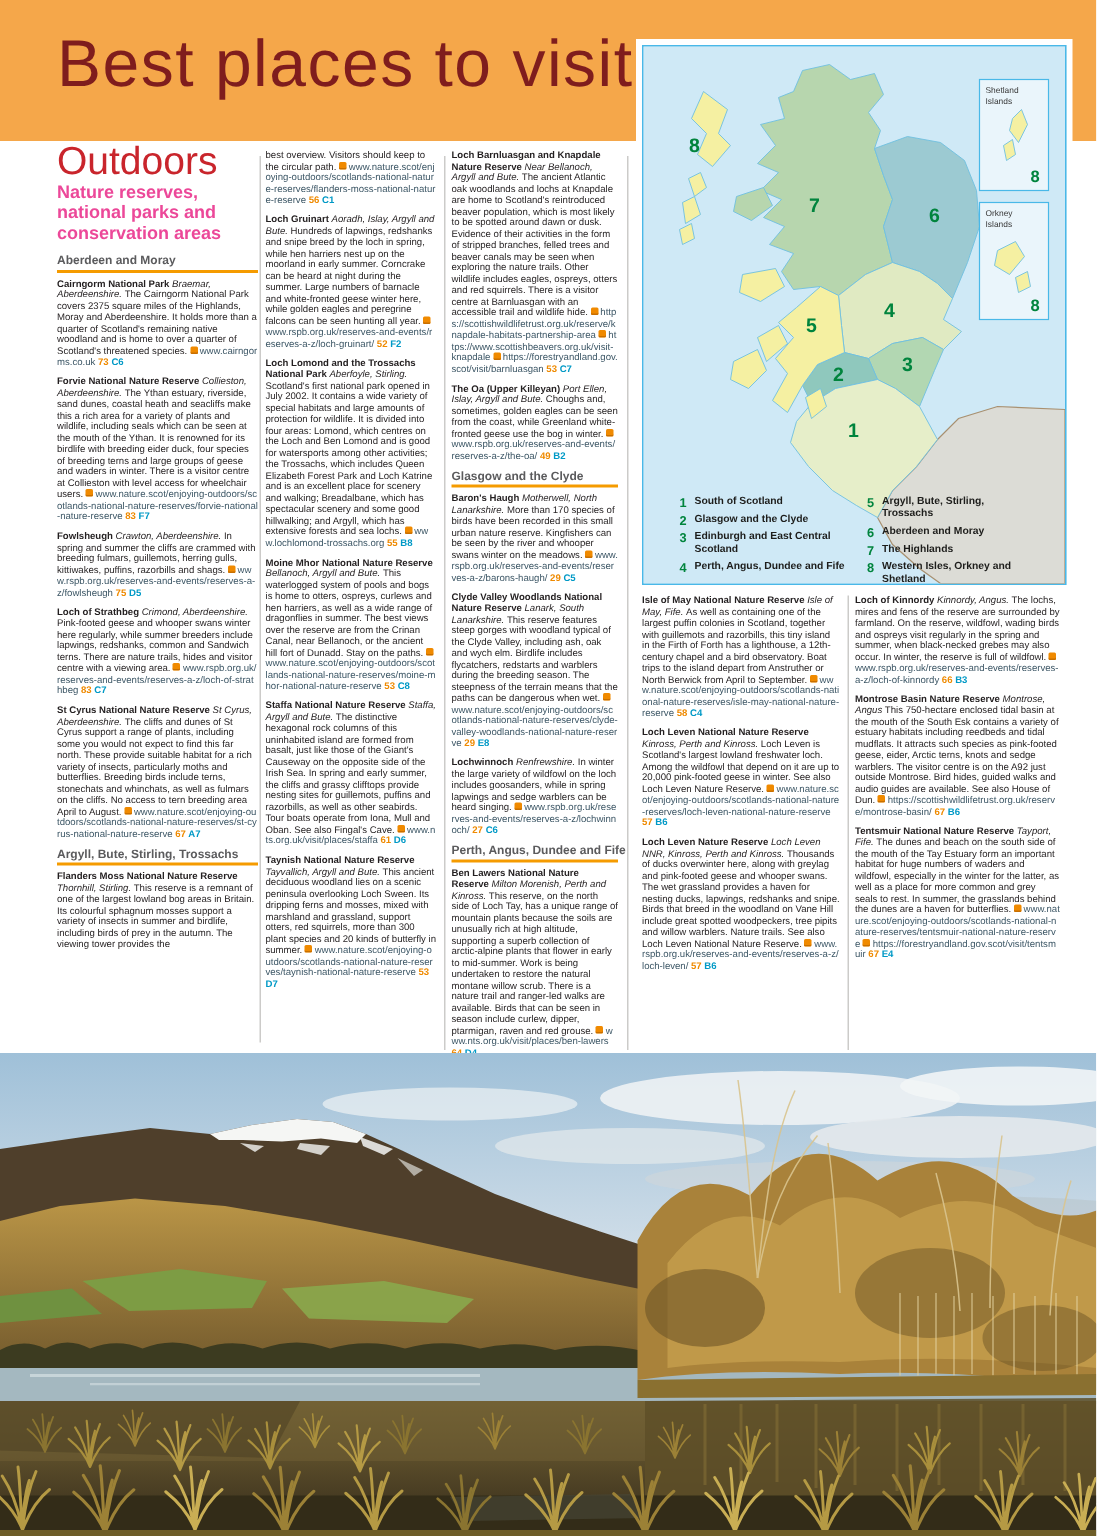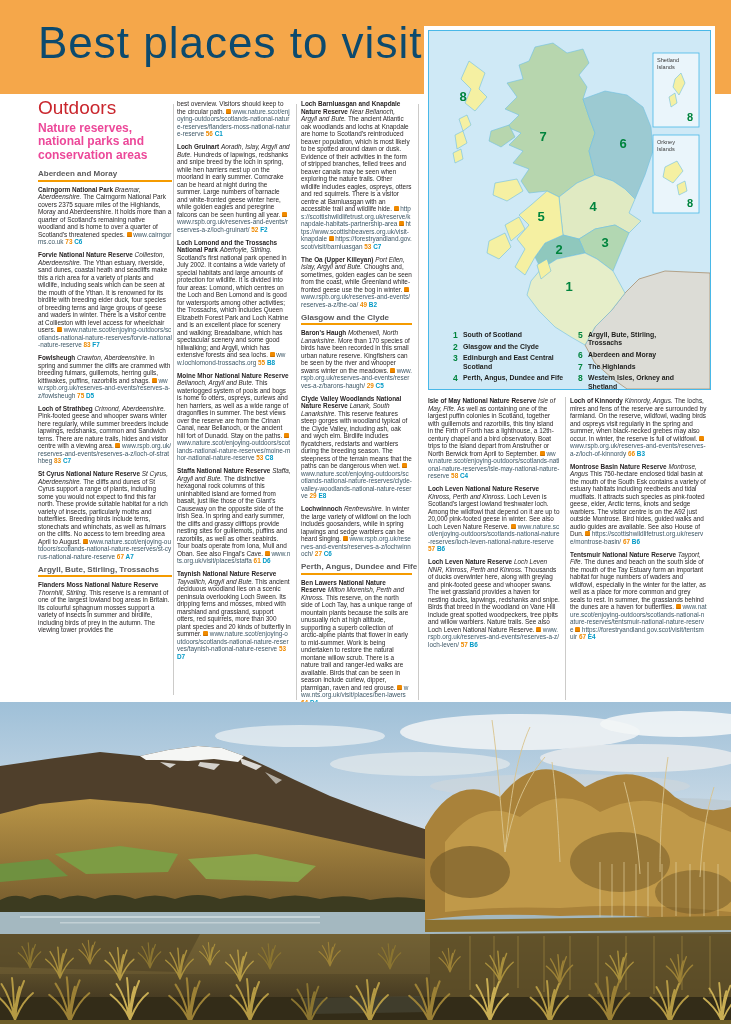--- a/index.html
+++ b/index.html
@@ -1,21 +1,21 @@
 <!DOCTYPE html>
 <html><head>
 <meta charset="utf-8">
 <style>
   html,body{margin:0;padding:0;background:#fff;}
   .page{position:relative;width:731px;height:1024px;background:#fff;overflow:hidden;
         font-family:"Liberation Sans",sans-serif;color:#231f20;}
   
   .masthead{position:absolute;left:0;top:0;width:731px;height:94px;background:#f5a74a;}
   .masthead h1{position:absolute;left:38px;top:18px;margin:0;font-size:44px;font-weight:300;
-               letter-spacing:1px;color:#0c4a6e;font-family:"Liberation Sans",sans-serif;}
+               letter-spacing:1px;color:#7f1d1d;font-family:"Liberation Sans",sans-serif;}
   
   .map-panel{position:absolute;left:428px;top:30px;width:283px;height:360px;background:#cfe9f6;
              border:1px solid #49b8e8;box-shadow:0 0 0 4px #ffffff;box-sizing:border-box;}
   .map-panel svg{position:absolute;left:0;top:0;}
   .legend{position:absolute;left:24px;top:300px;width:238px;display:flex;gap:12px;}
   .legend-col{flex:1;}
   .legend-item{display:flex;gap:4px;font-size:6.9px;line-height:8.2px;font-weight:700;
                color:#1d1d1b;margin-bottom:3.5px;}
   .legend-num{color:#00843d;font-size:8.5px;line-height:8px;min-width:6px;}
   .mapnum{font-weight:bold;fill:#00843d;font-size:13px;text-anchor:middle;
@@ -28,21 +28,21 @@
   .col1{left:38px;top:104px;width:134px;}
   .col2{left:177px;top:100px;width:114px;}
   .col3{left:301px;top:100px;width:111px;}
   .col4{left:428px;top:397px;width:132px;}
   .col5{left:570px;top:397px;width:137px;}
   .vdiv{position:absolute;width:1px;background:#cccbc9;}
   .d1{left:173px;top:104px;height:596px;}
   .d2{left:296px;top:104px;height:596px;}
   .d3{left:418px;top:104px;height:596px;}
   .d4{left:565px;top:397px;height:303px;}
-  h2.outdoors{margin:0 0 10px 0;font-size:19px;font-weight:400;color:#c9252c;}
+  h2.outdoors{margin:0 0 10px 0;font-size:26px;font-weight:400;color:#c9252c;}
   h3.subtitle{margin:0 0 8px 0;font-size:12px;line-height:13.5px;font-weight:700;color:#ec4899;}
   .region-heading{margin:5px 0 4px 0;font-size:8px;font-weight:700;color:#5b5b5d;
                   border-bottom:2px solid #f59b00;padding-bottom:2px;white-space:nowrap;}
   .entry{margin:0 0 5.5px 0;}
   .entry b{font-weight:700;}
   .entry i{font-style:italic;}
   .url{color:#3d5766;word-break:break-all;}
   .refpage{color:#ef8a00;font-weight:700;}
   .refgrid{color:#0099c6;font-weight:700;}
   .linkicon{display:inline-block;width:5px;height:4.6px;background:#f08a00;border-radius:1px;

